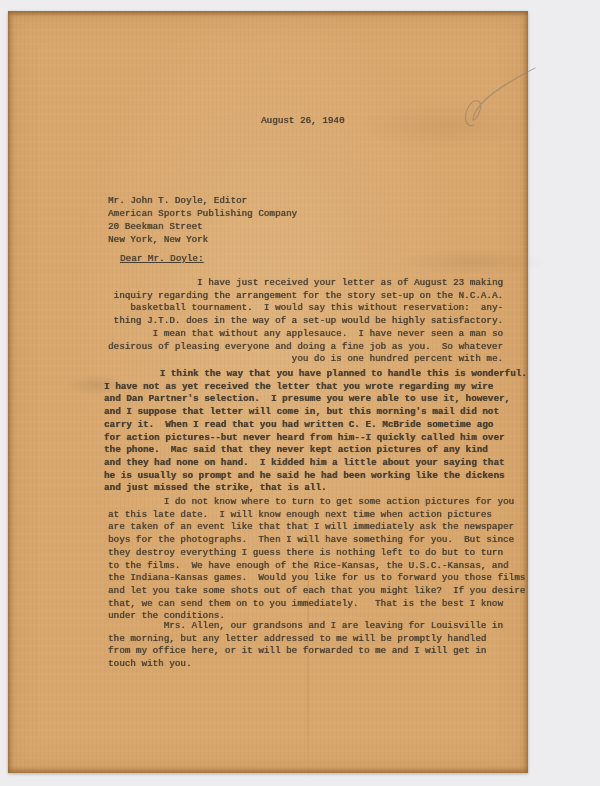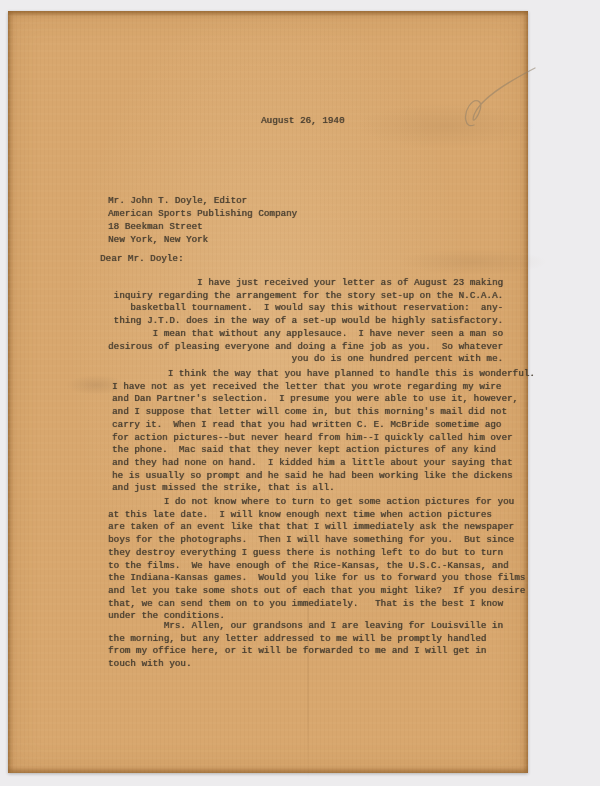--- a/index.html
+++ b/index.html
@@ -43,23 +43,23 @@
     position: absolute;
     white-space: pre;
     font-size: 9.2px;
     line-height: 12.7px;
     color: rgba(72, 62, 48, 0.93);
     text-shadow: 0.5px 0 0 rgba(78, 66, 50, 0.65), 0 0 1px rgba(78, 66, 50, 0.45);
     letter-spacing: 0.05px;
   }
   .date      { left: 253px; top: 104px; }
   .recipient { left: 100px; top: 183px; line-height: 13px; }
-  .salutation{ left: 92px; top: 242px; }
+  .salutation{ left: 112px; top: 242px; text-decoration: underline; }
   .p1 { left: 100px; top: 266px; text-align: right; }
-  .p2 { left: 104px; top: 357px; }
+  .p2 { left: 96px; top: 357px; font-weight: bold; }
   .p3 { left: 100px; top: 485px; }
   .p4 { left: 100px; top: 609px; }
   .scribble {
     position: absolute;
     left: 452px; top: 52px;
     opacity: 0.55;
   }
   .smudge {
     position: absolute;
     border-radius: 50%;
@@ -92,21 +92,21 @@
     <div class="crease"></div>
 
     <svg class="scribble" width="78" height="66" viewBox="0 0 78 66">
       <path d="M14,62 C5,66 3,52 9,43 C15,34 23,37 20,47 C17,56 11,62 14,52 C20,36 46,20 75,5" fill="none" stroke="#8f7f69" stroke-width="1.3" stroke-linecap="round"></path>
     </svg>
 
     <div class="typed date">August 26, 1940</div>
 
     <div class="typed recipient">Mr. John T. Doyle, Editor
 American Sports Publishing Company
-18 Beekman Street
+20 Beekman Street
 New York, New York</div>
 
     <div class="typed salutation">Dear Mr. Doyle:</div>
 
     <div class="typed p1">          I have just received your letter as of August 23 making
 inquiry regarding the arrangement for the story set-up on the N.C.A.A.
 basketball tournament.  I would say this without reservation:  any-
 thing J.T.D. does in the way of a set-up would be highly satisfactory.
 I mean that without any applesauce.  I have never seen a man so
 desirous of pleasing everyone and doing a fine job as you.  So whatever

